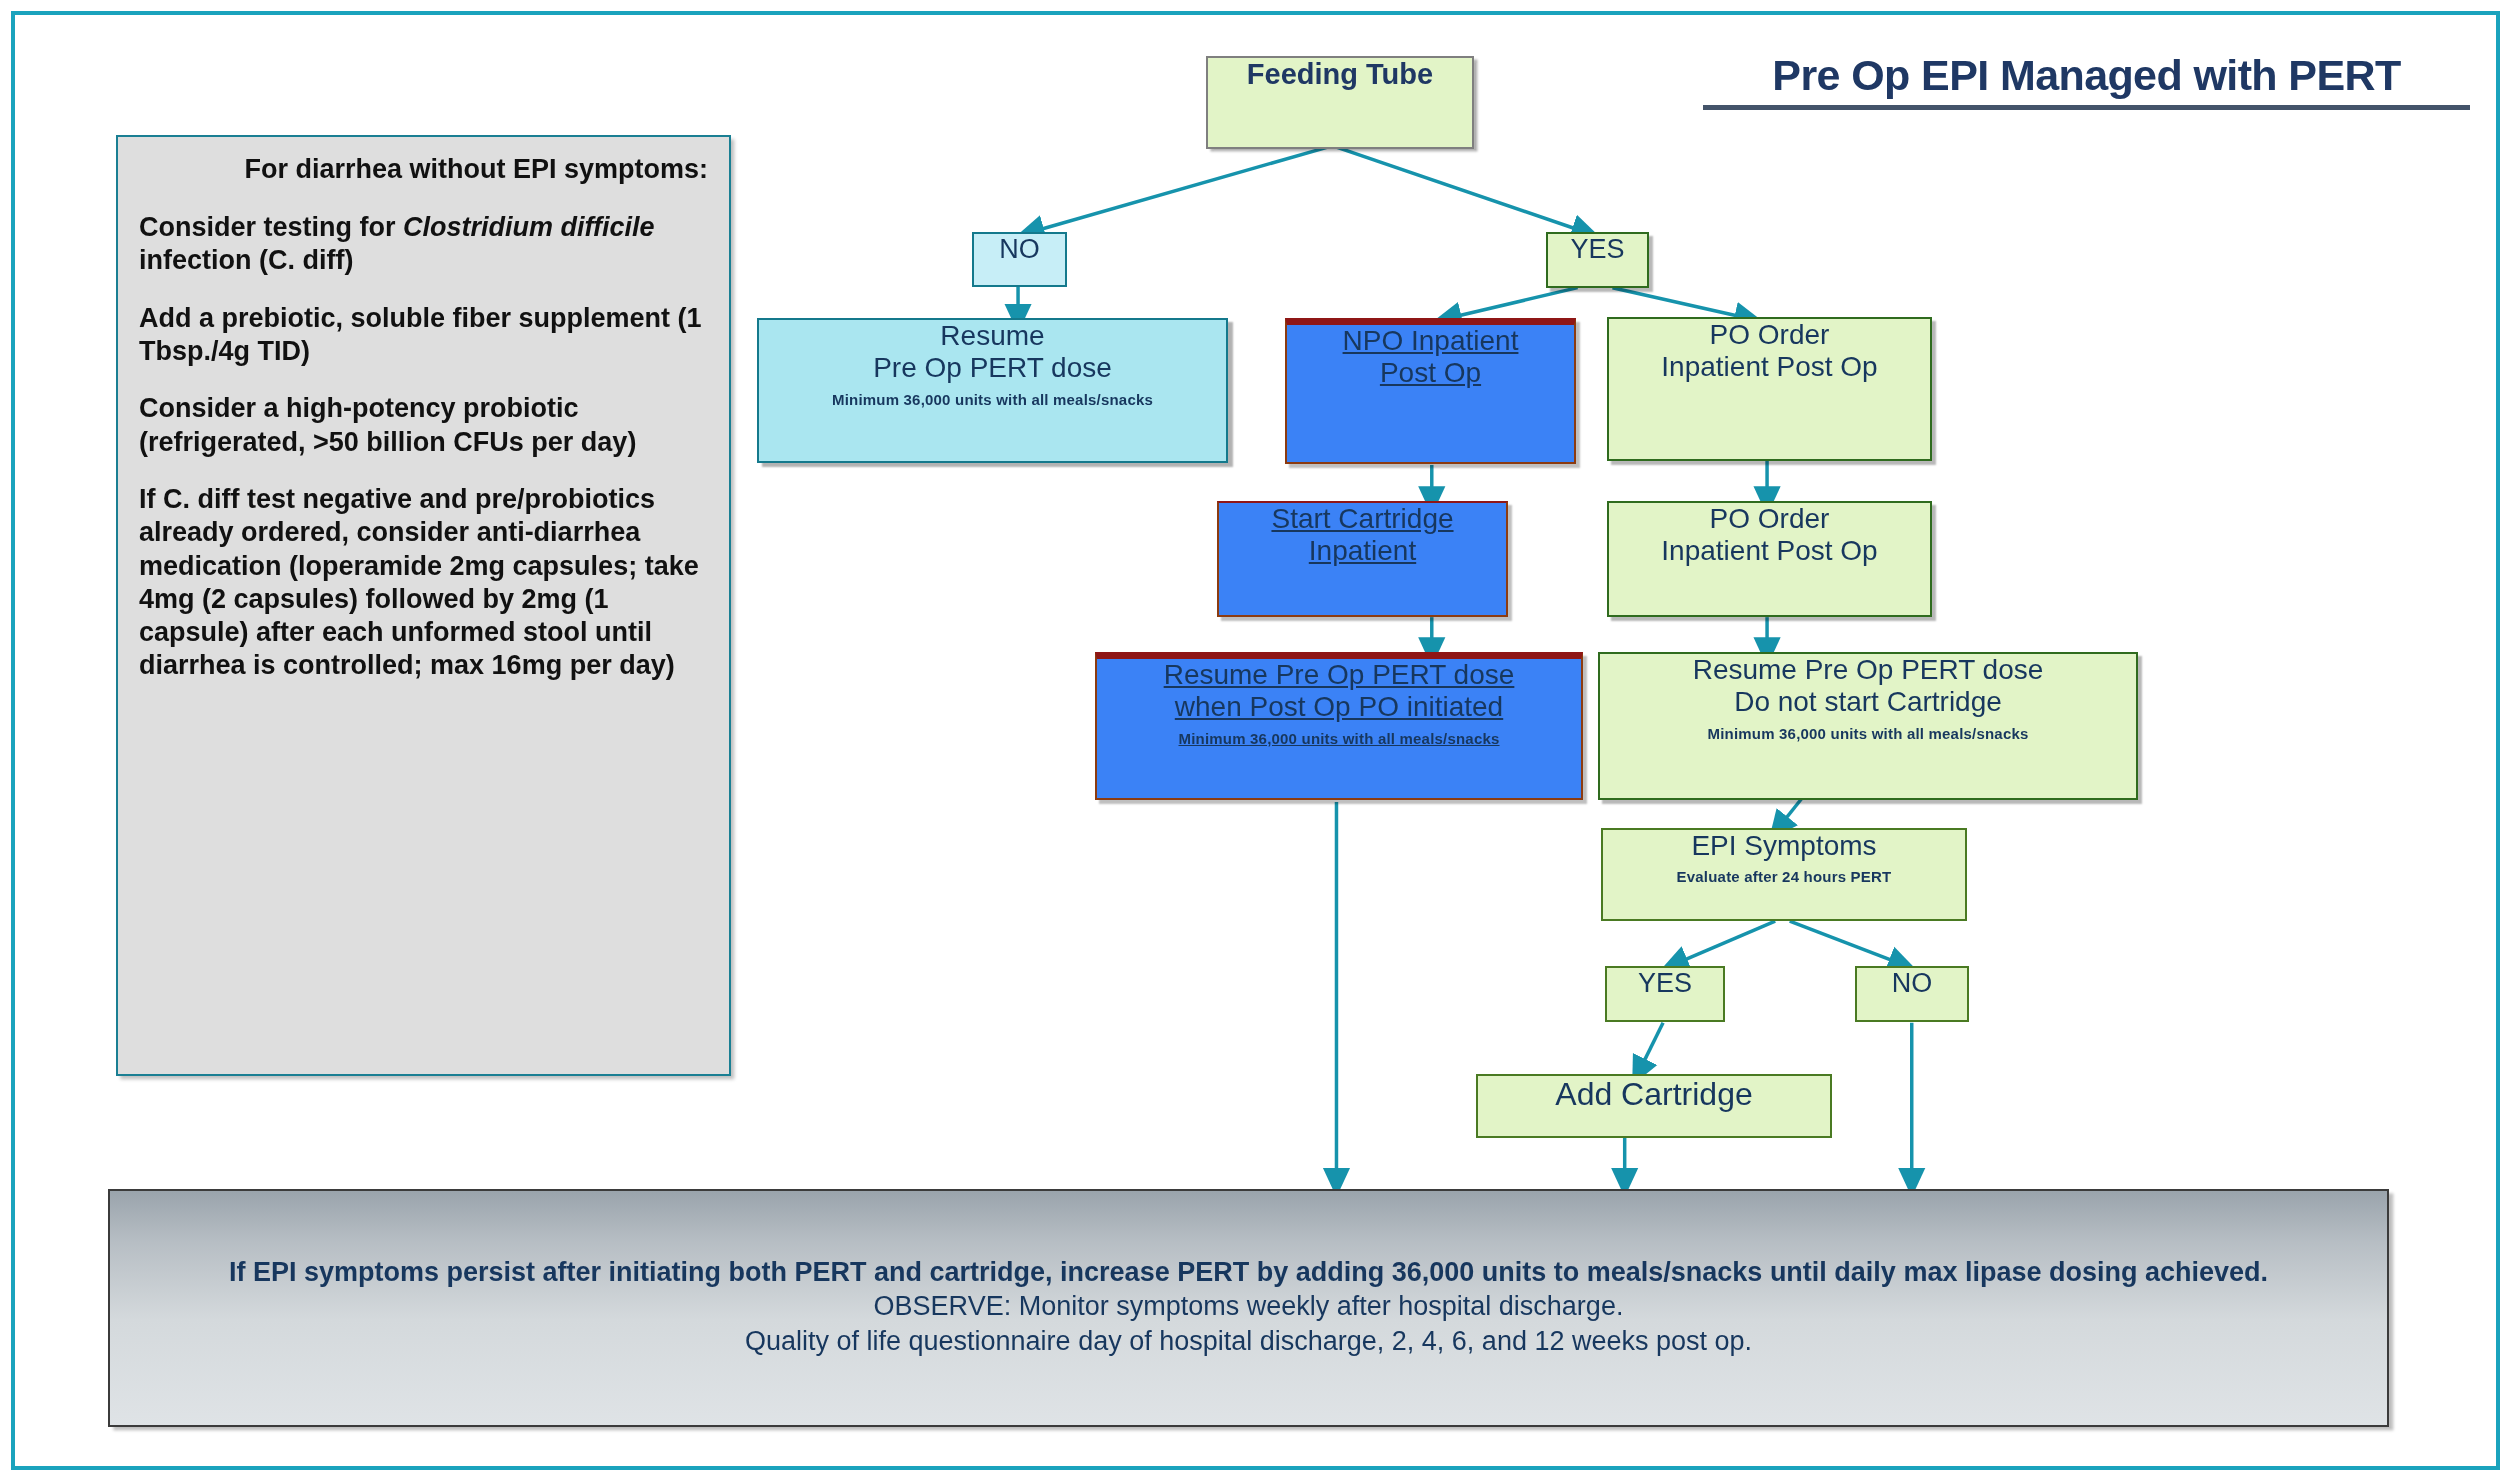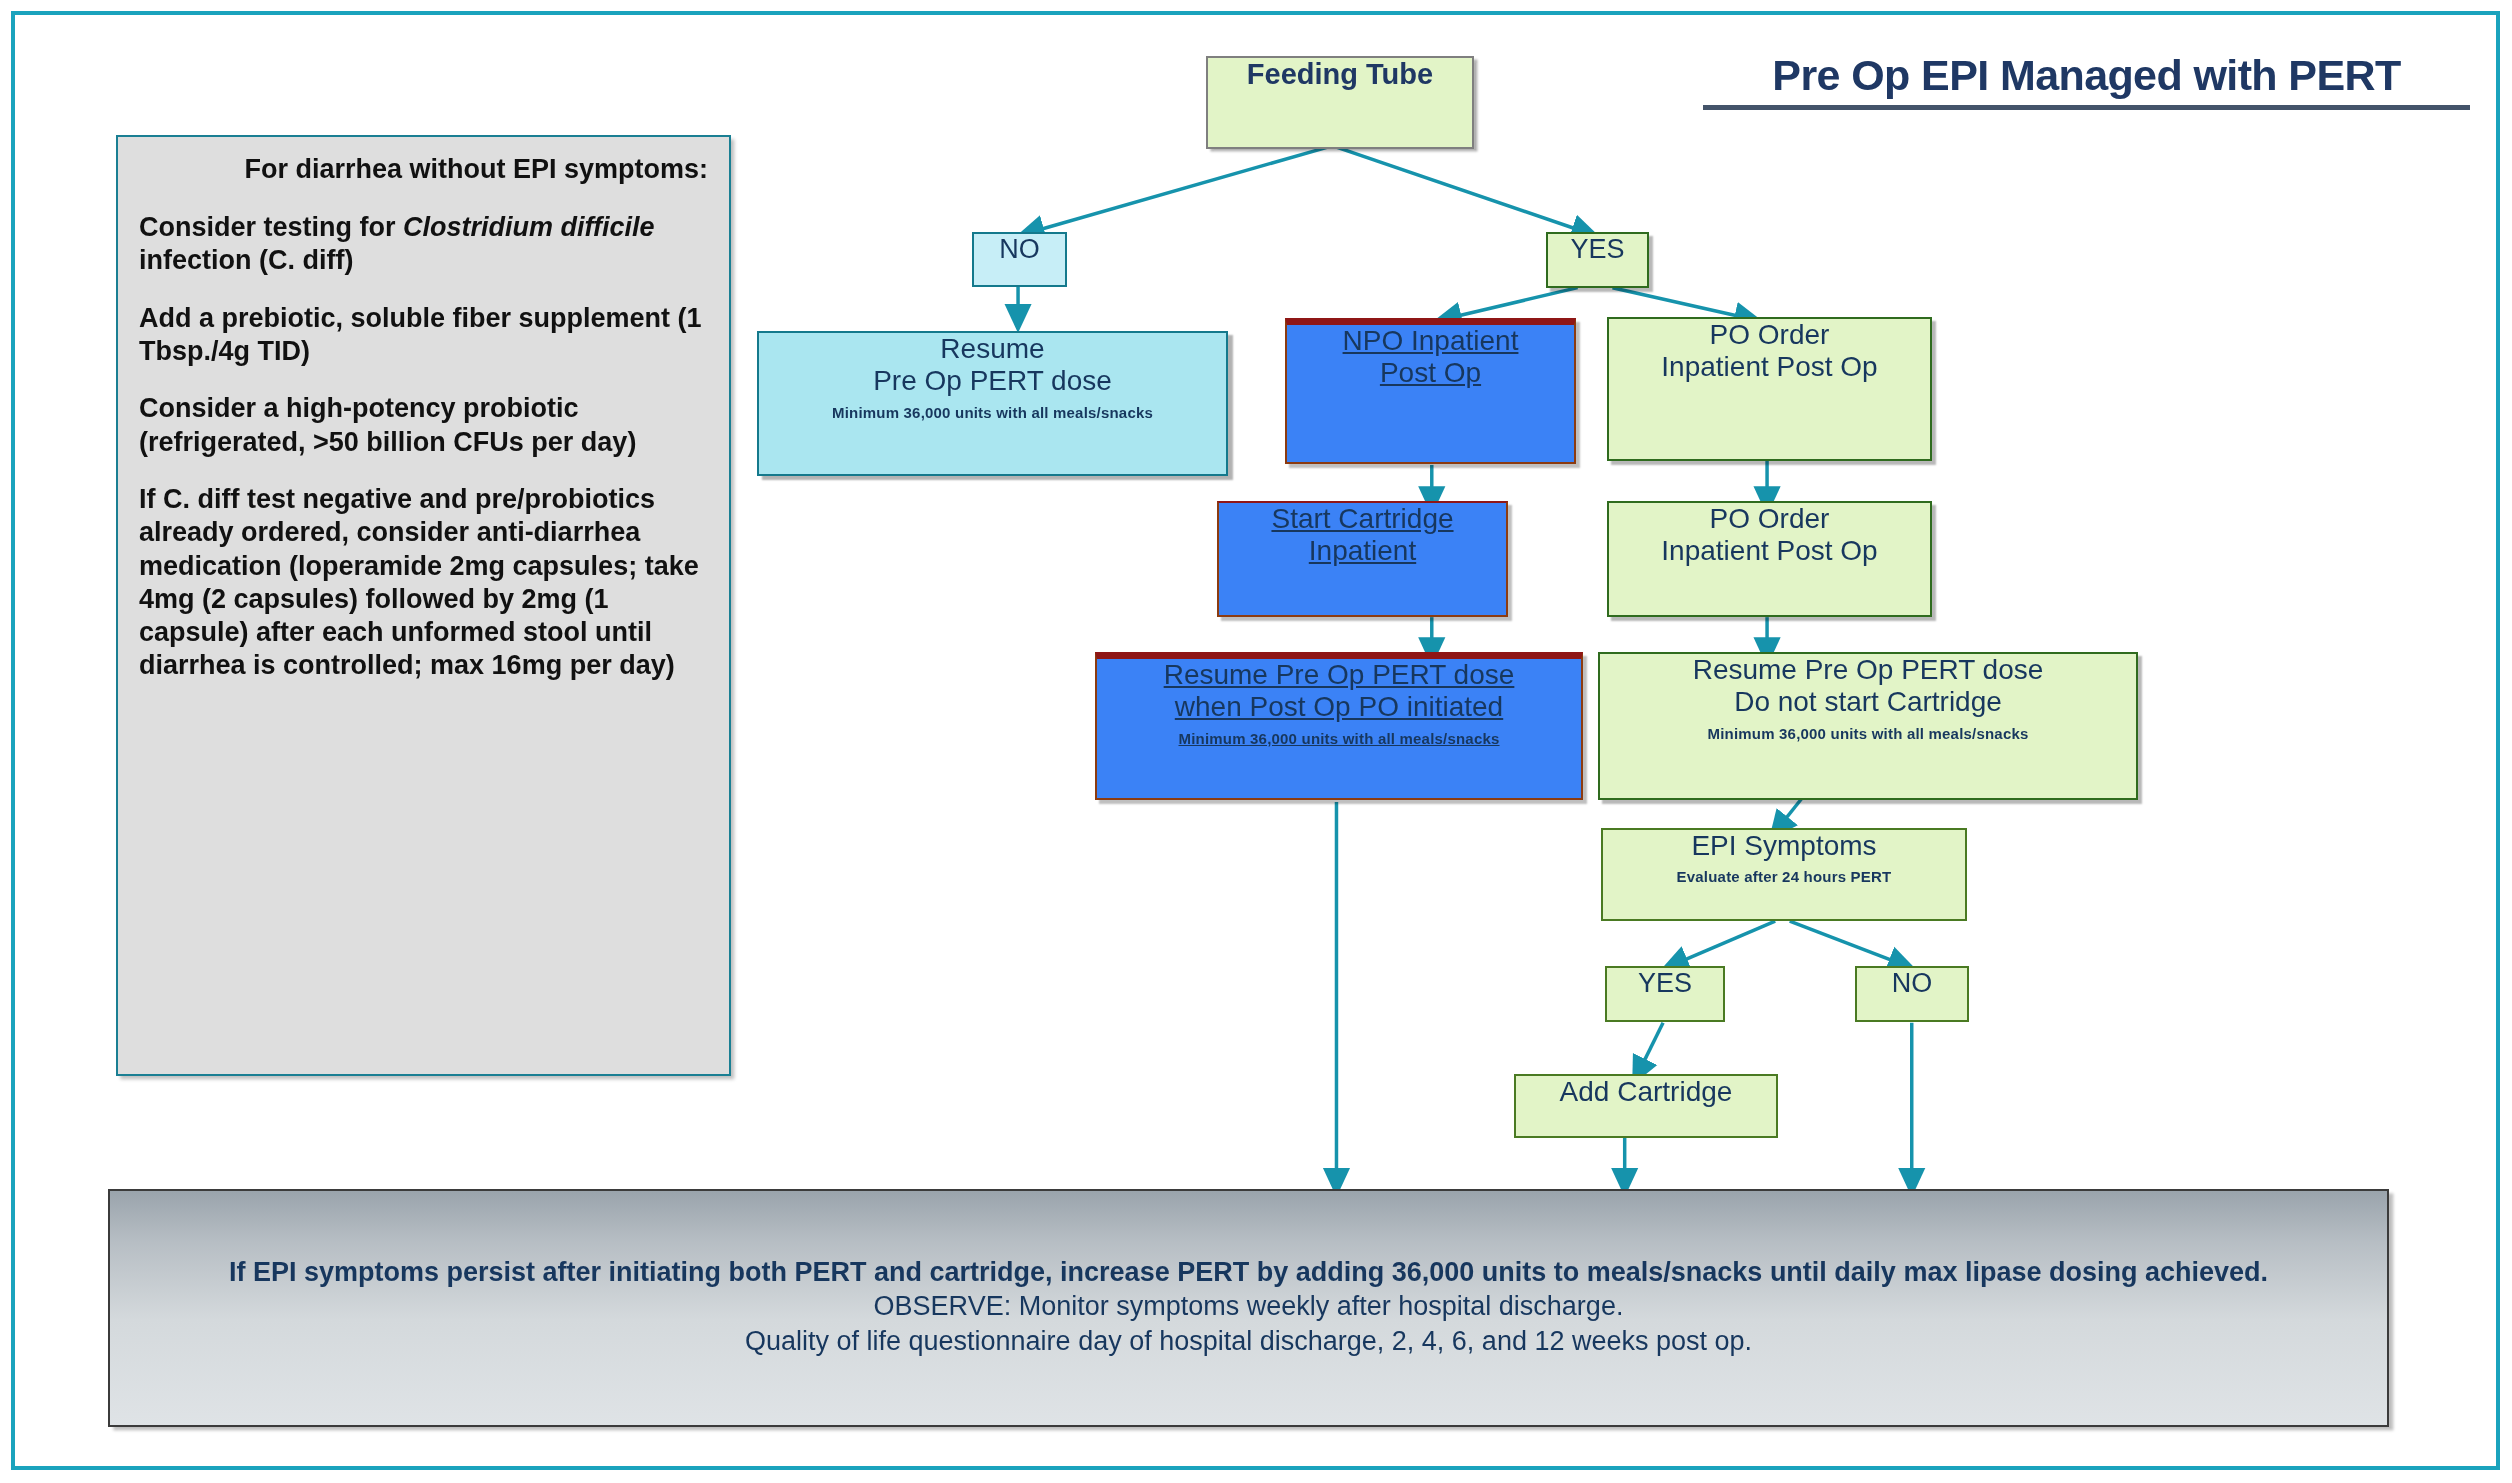--- a/index.html
+++ b/index.html
@@ -98,21 +98,20 @@
   .n-green-plain{     
     background:#e2f4c7;
     border:2.9px solid #4a7a22;
     color:#17375e;
   }
   .n-blue{            
     background:#aae6f0;
     border:2.9px solid #14798c;
     color:#17375e;
     box-shadow:4.6px 3.5px 1.7px rgba(0,0,0,.30);
-    margin-top:13px;
   }
   .n-blue-sm{
     background:#c7eef7;
     border:2.9px solid #14798c;
     color:#17375e;
   }
   .n-red{             
     background:#3b82f6;
     border:2.9px solid #8c3b10;
     border-top:7px solid #8f1616;
@@ -258,21 +257,21 @@
   </div>
 
   <div class="node n-green-plain" style="left:1605px;top:966px;width:120px;height:56px;font-size:27px;">
     <span class="main">YES</span>
   </div>
 
   <div class="node n-green-plain" style="left:1855px;top:966px;width:114px;height:56px;font-size:27px;">
     <span class="main">NO</span>
   </div>
 
-  <div class="node n-green-plain" style="left:1476px;top:1074px;width:264px;height:64px;font-size:28px;margin-left:38px;">
+  <div class="node n-green-plain" style="left:1476px;top:1074px;width:356px;height:64px;font-size:32px;">
     <span class="main">Add Cartridge</span>
   </div>
 
   <div id="banner">
     <div class="b1">If EPI symptoms persist after initiating both PERT and cartridge, increase PERT by adding 36,000 units to meals/snacks until daily max lipase dosing achieved.</div>
     <div class="b2">OBSERVE: Monitor symptoms weekly after hospital discharge.</div>
     <div class="b3">Quality of life questionnaire day of hospital discharge, 2, 4, 6, and 12 weeks post op.</div>
   </div>
 
 </div>

